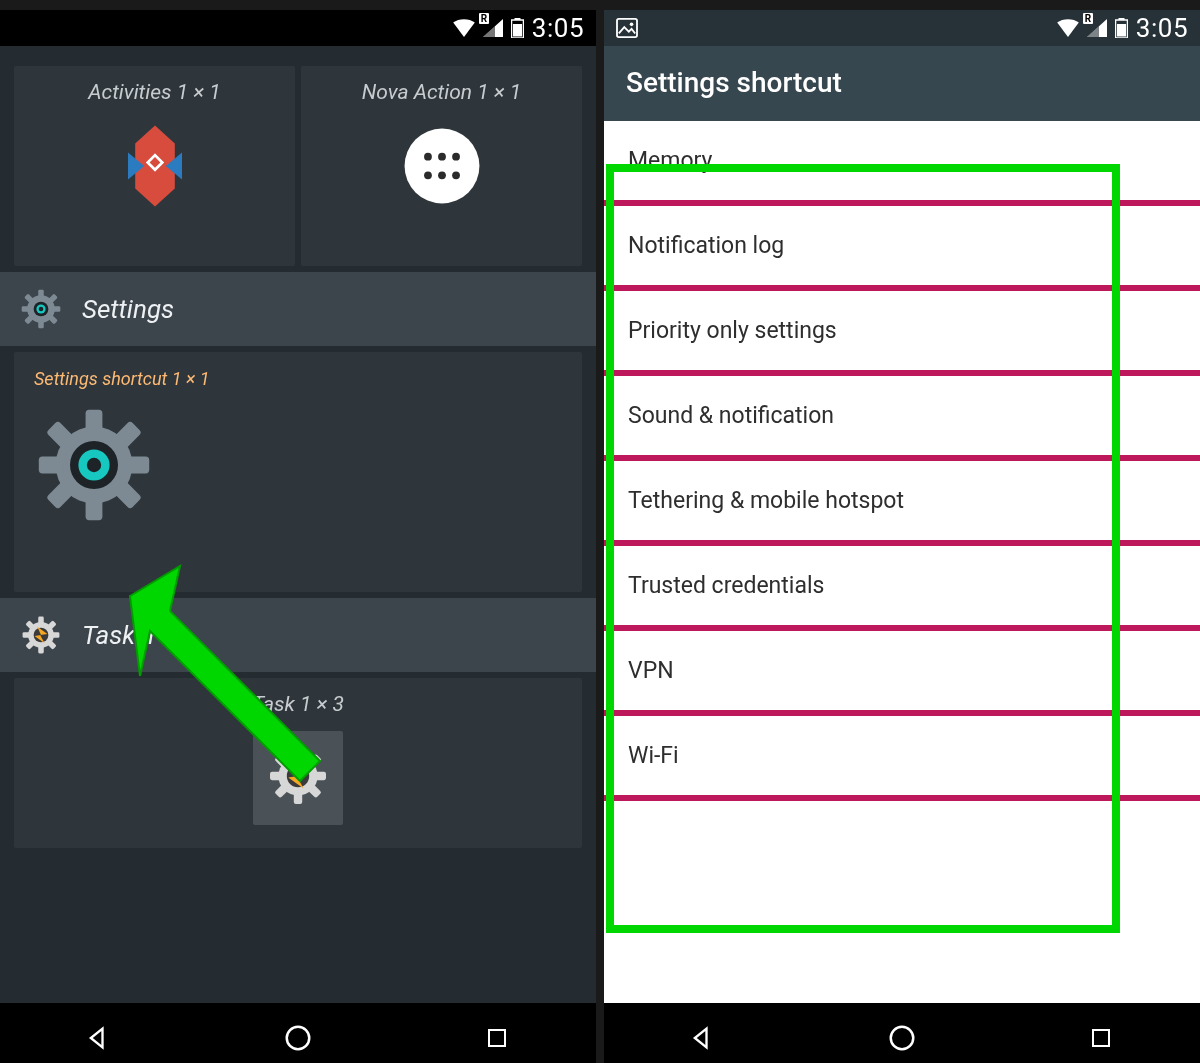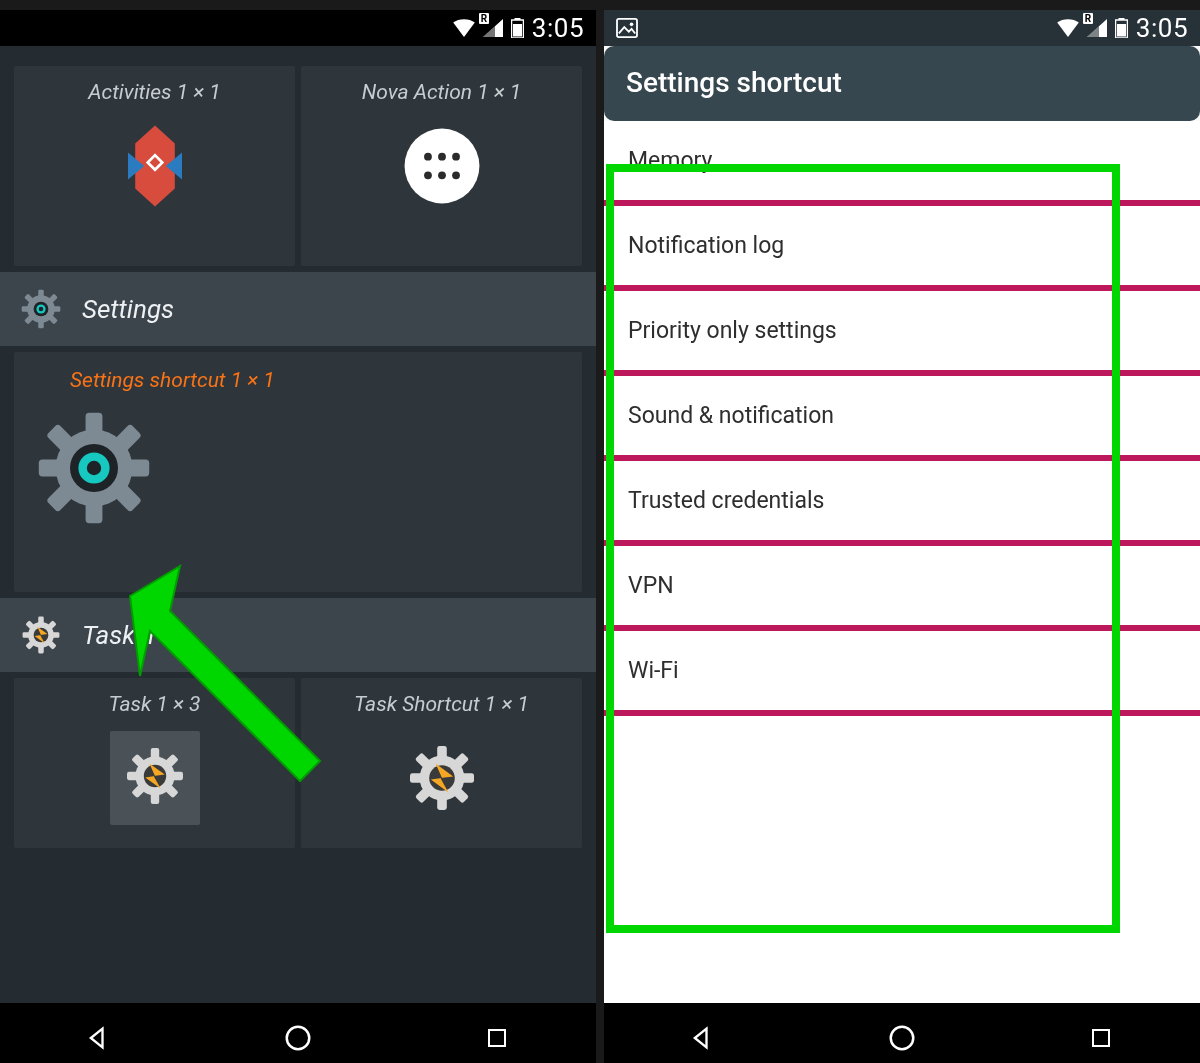--- a/index.html
+++ b/index.html
@@ -92,21 +92,21 @@
     gap: 18px;
     background: #3d454c;
     padding: 14px 18px;
     color: #eef1f3;
     font-size: 26px;
   }
   .section-header .hdr-icon { width: 46px; height:46px; display:flex; align-items:center; justify-content:center; }
   .single-widget {
     padding: 16px 20px 10px 20px;
   }
-  .single-widget .slabel { color:#f97316; font-size:21px; margin-bottom: 16px; margin-left: 36px; }
+  .single-widget .slabel { color:#fdba74; font-size:18px; margin-bottom: 16px; }
   .single-widget .sicon { height: 160px; position:relative; }
   
   .arrow-svg {
     position:absolute;
     top: 490px;
     left: 90px;
     width: 260px;
     height: 260px;
     pointer-events:none;
     z-index: 50;
@@ -118,21 +118,20 @@
     display:flex;
     flex-direction:column;
     position:relative;
   }
   .appbar {
     background:#36474f;
     color:#fff;
     padding: 20px 22px 22px 22px;
     font-size: 28px;
     font-weight: 500;
-    border-radius: 10px;
   }
   .list {
     flex:1;
     background:#fff;
     overflow:auto;
   }
   .list-item {
     padding: 26px 24px;
     font-size: 23px;
     color: #2e2e2e;
@@ -293,40 +292,20 @@
                 <rect x="68" y="64" width="12" height="16" rx="3" transform="rotate(-45 74 72)"></rect>
                 <rect x="68" y="20" width="12" height="16" rx="3" transform="rotate(45 74 28)"></rect>
                 <rect x="20" y="64" width="12" height="16" rx="3" transform="rotate(45 26 72)"></rect>
               </g>
               <circle cx="50" cy="50" r="16" fill="#3a3a3a"></circle>
               <polygon points="42,32 64,48 48,50 58,68 36,52 50,50" fill="#f5a623"></polygon>
             </svg>
             </div>
           </div>
         </div>
-        <div class="widget-tile" style="min-height:170px;">
-          <div class="widget-label">Task Shortcut  1 × 1</div>
-          <div class="widget-icon-wrap">
-            <svg width="80" height="80" viewBox="0 0 100 100">
-              <g fill="#d7d7d7">
-                <circle cx="50" cy="50" r="28"></circle>
-                <rect x="44" y="10" width="12" height="16" rx="3"></rect>
-                <rect x="44" y="74" width="12" height="16" rx="3"></rect>
-                <rect x="10" y="44" width="16" height="12" rx="3"></rect>
-                <rect x="74" y="44" width="16" height="12" rx="3"></rect>
-                <rect x="20" y="20" width="12" height="16" rx="3" transform="rotate(-45 26 28)"></rect>
-                <rect x="68" y="64" width="12" height="16" rx="3" transform="rotate(-45 74 72)"></rect>
-                <rect x="68" y="20" width="12" height="16" rx="3" transform="rotate(45 74 28)"></rect>
-                <rect x="20" y="64" width="12" height="16" rx="3" transform="rotate(45 26 72)"></rect>
-              </g>
-              <circle cx="50" cy="50" r="16" fill="#3a3a3a"></circle>
-              <polygon points="42,32 64,48 48,50 58,68 36,52 50,50" fill="#f5a623"></polygon>
-            </svg>
-          </div>
-        </div>
       </div>
 
       <svg class="arrow-svg" viewBox="0 0 260 260">
         <defs></defs>
         <g fill="#00d600" stroke="#009c00" stroke-width="2">
           <polygon points="40,60 90,30 80,75 230,225 210,245 60,95 50,140"></polygon>
         </g>
       </svg>
 
     </div>
@@ -383,20 +362,21 @@
       <span class="status-time">3:05</span>
     </div>
 
     <div class="settings-screen">
       <div class="appbar">Settings shortcut</div>
       <div class="list">
         <div class="list-item">Memory</div>
         <div class="list-item">Notification log</div>
         <div class="list-item">Priority only settings</div>
         <div class="list-item">Sound &amp; notification</div>
+        <div class="list-item">Tethering &amp; mobile hotspot</div>
         <div class="list-item">Trusted credentials</div>
         <div class="list-item">VPN</div>
         <div class="list-item">Wi-Fi</div>
       </div>
       <div class="highlight-box"></div>
     </div>
 
     <div class="navbar">
       <div class="nav-btn">
         <svg width="28" height="28" viewBox="0 0 24 24">

